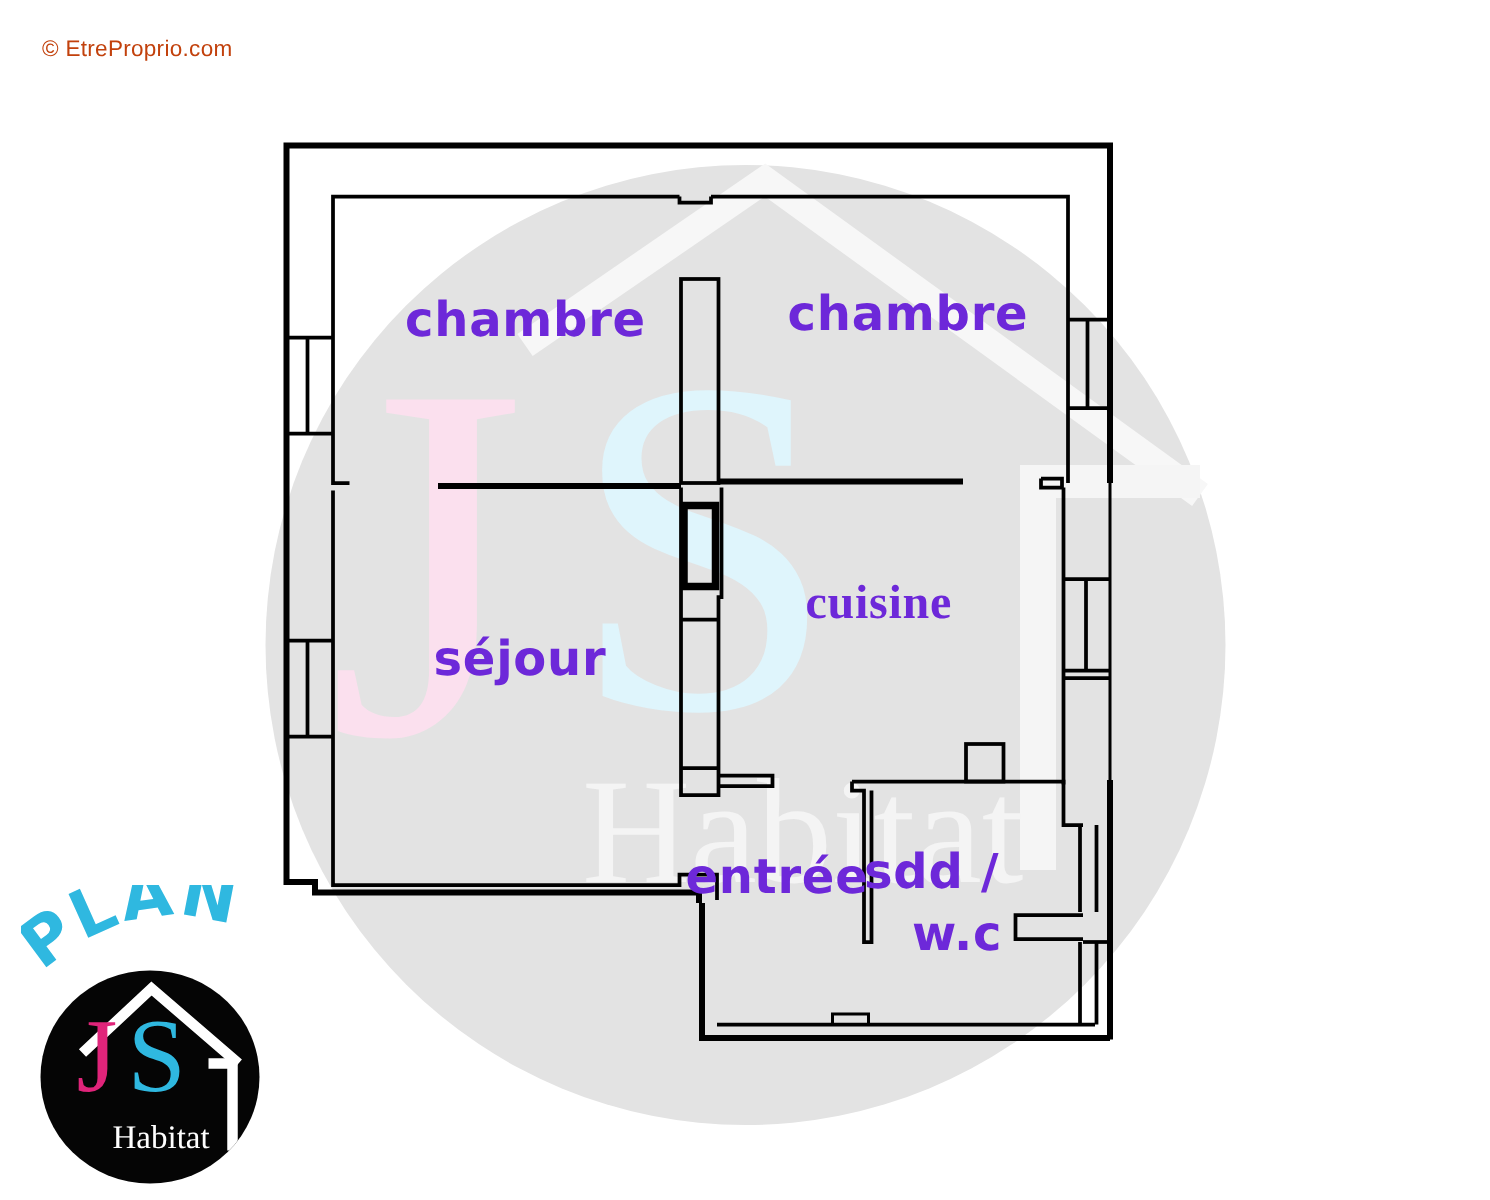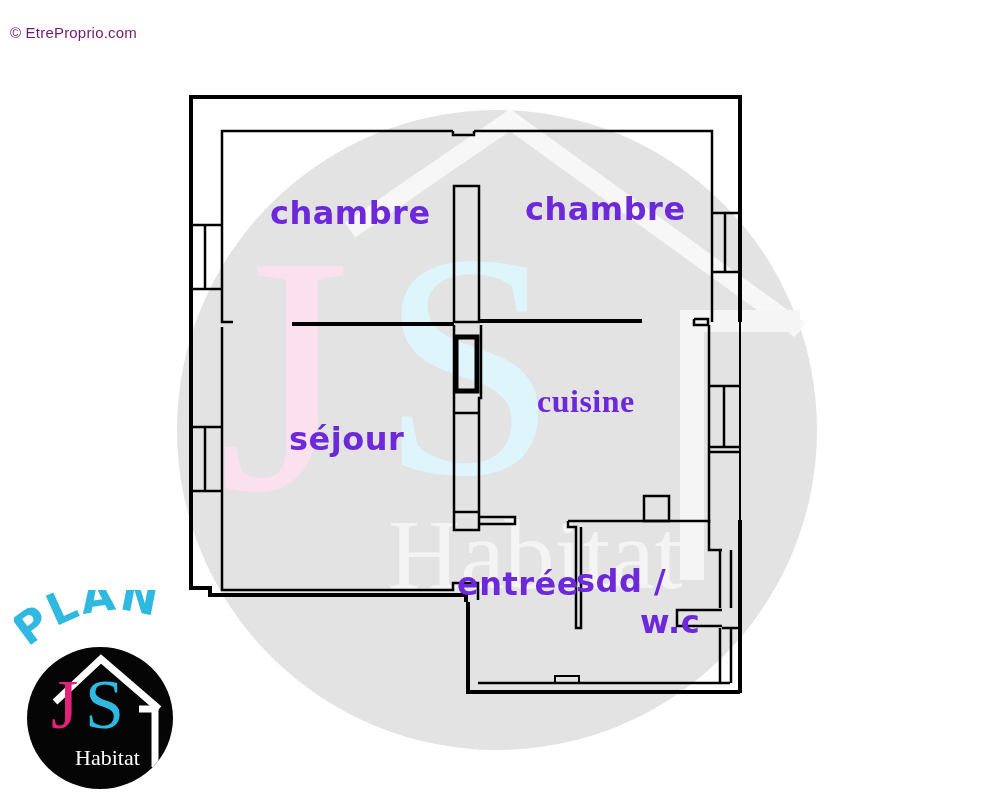--- a/index.html
+++ b/index.html
@@ -1,19 +1,19 @@
 <!DOCTYPE html>
 <html><head>
   <meta charset="utf-8">
   <style>
     html, body { margin: 0; padding: 0; background: #ffffff; }
     body { width: 993px; height: 800px; position: relative; overflow: hidden; font-family: "DejaVu Sans", sans-serif; }
     .copyright {
-      position: absolute; left: 10px; top: 24px;
-      font-family: "Liberation Sans", sans-serif; font-size: 15px; color: #701a75;
+      position: absolute; left: 28px; top: 24px;
+      font-family: "Liberation Sans", sans-serif; font-size: 15px; color: #c2410c;
       letter-spacing: 0.2px;
     }
     svg.plan { position: absolute; left: 0; top: 0; }
     .room-label {
       position: absolute;
       font-family: "DejaVu Sans", sans-serif;
       font-weight: bold;
       font-size: 32px;
       color: #6d28d9;
       letter-spacing: 0.5px;
@@ -123,21 +123,21 @@
     </g>
   </g>
 </svg>
 
 <div class="room-label" style="left:270px; top:197px;">chambre</div>
 <div class="room-label" style="left:525px; top:193px;">chambre</div>
 <div class="room-label" style="left:289px; top:423px;text-align:center;">séjour</div>
 <div class="room-label" style="left:537px; top:385px;font-family:Liberation Serif, serif;">cuisine</div>
 <div class="room-label" style="left:457px; top:568px;">entrée</div>
 <div class="room-label" style="left:576px; top:565px;">sdd /</div>
-<div class="room-label" style="left:640px; top:606px;">w.c</div>
+<div class="room-label" style="left:608px; top:606px;">w.c</div>
 
 <div class="logo-wrap">
   <svg class="plan-arc" width="190" height="80" viewBox="0 0 190 80">
     <defs>
       <path id="planArc" d="M 14,58 Q 90,-10 178,45"></path>
     </defs>
     <text font-family="DejaVu Sans, sans-serif" font-weight="bold" font-size="44" fill="#2fb8e0" letter-spacing="2">
       <textPath href="#planArc">PLAN</textPath>
     </text>
   </svg>

